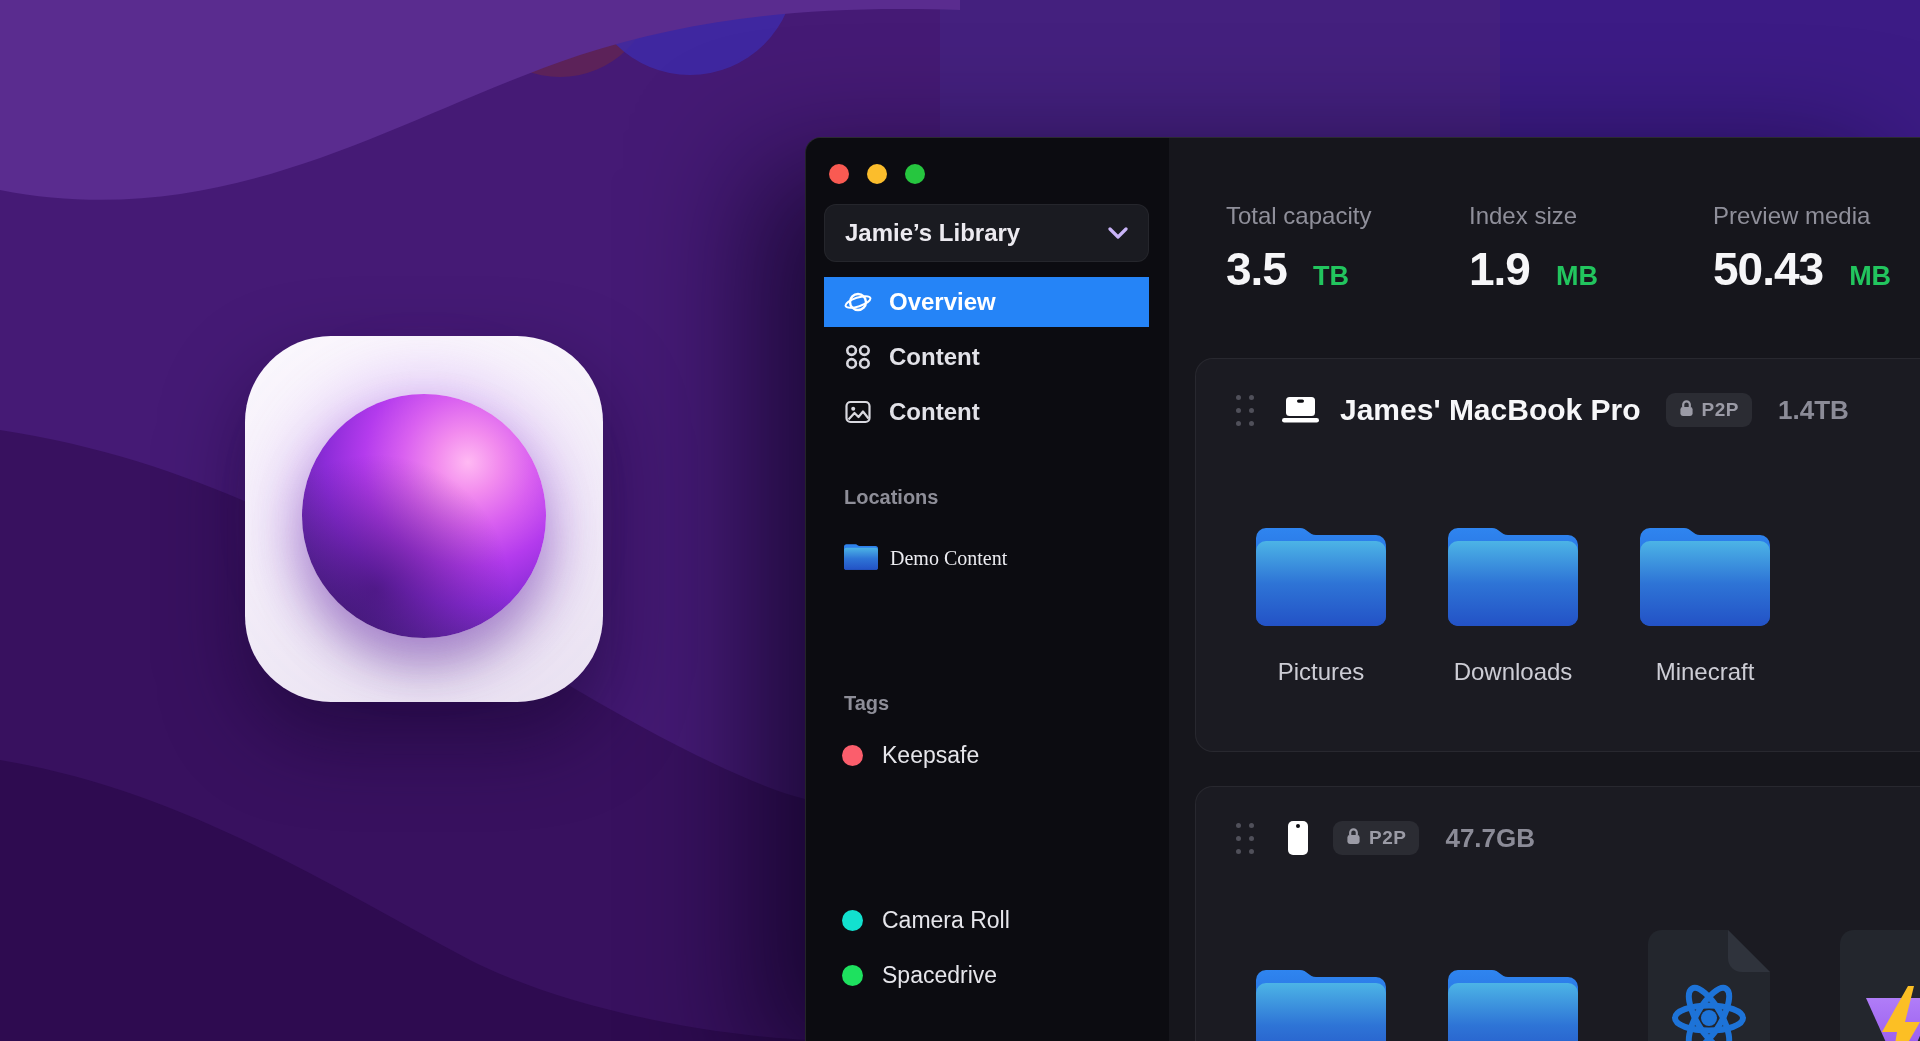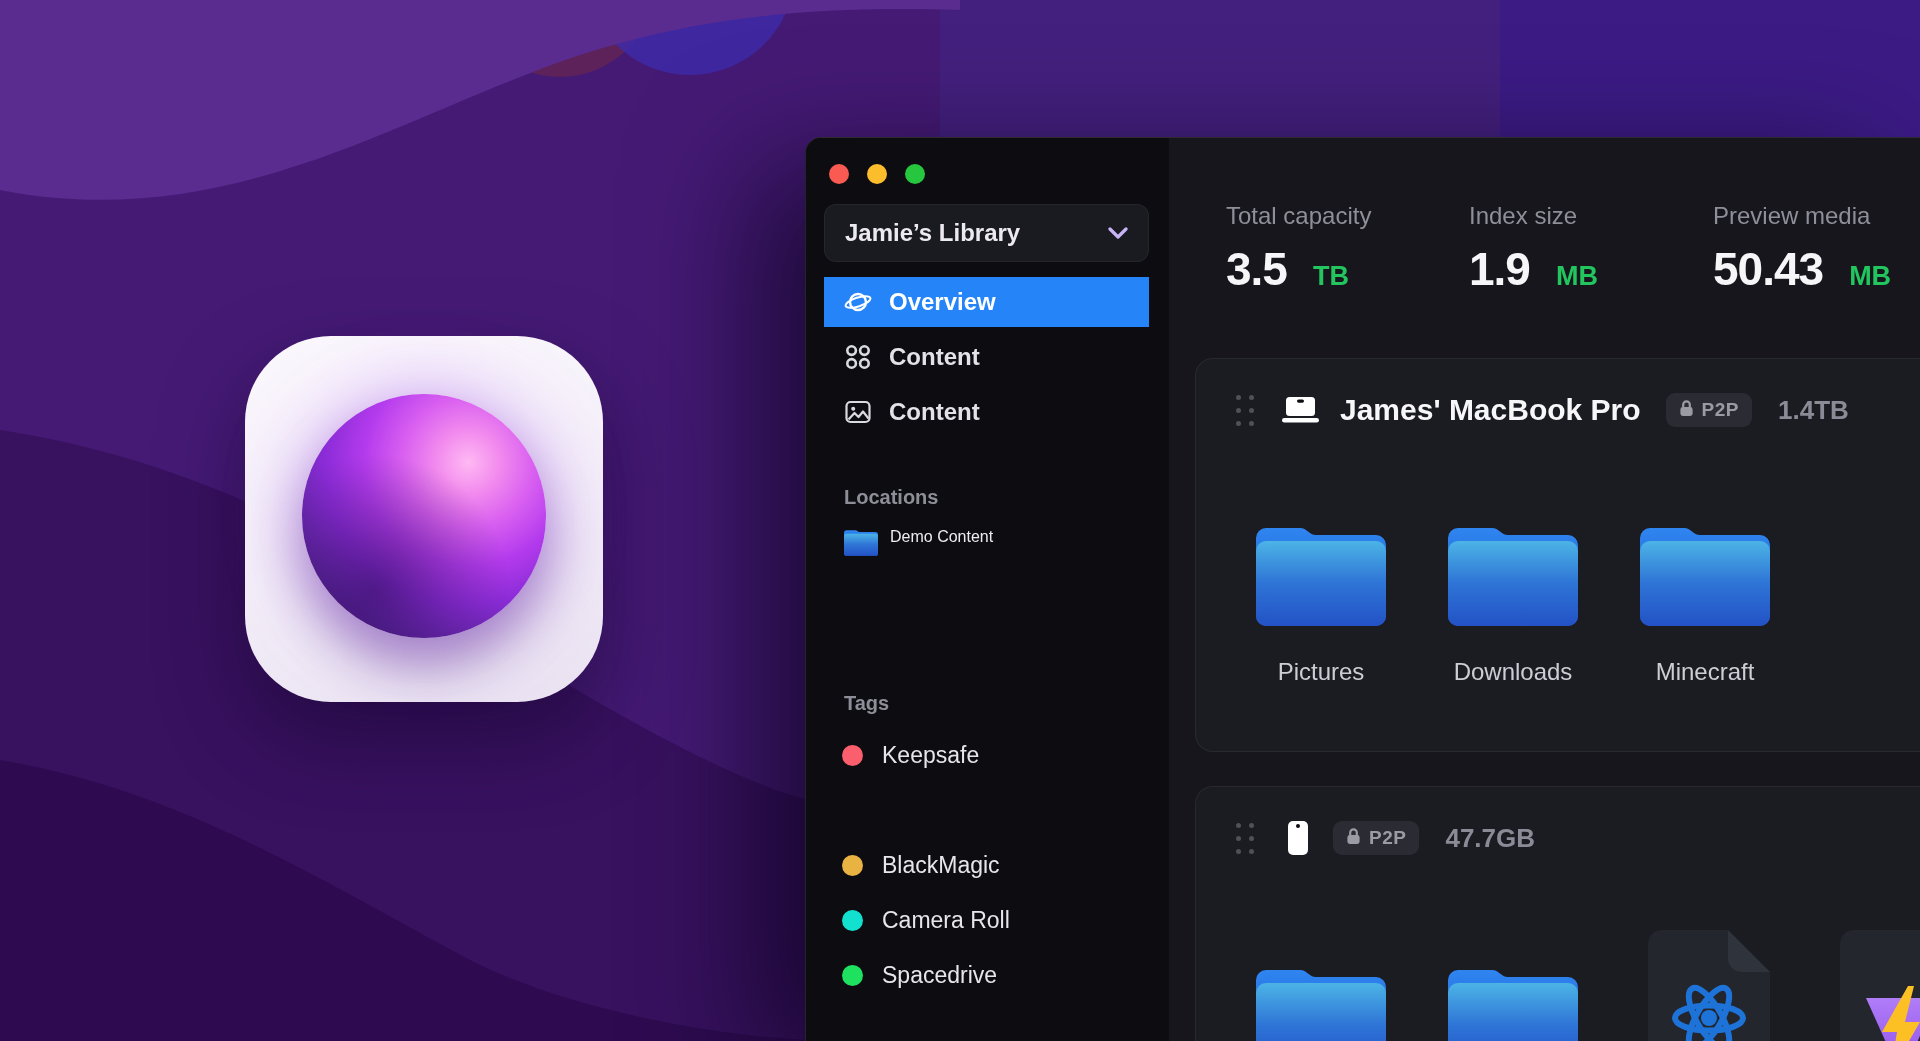--- a/index.html
+++ b/index.html
@@ -40,21 +40,21 @@
   .nav { position:absolute; left:18px; top:139px; width:325px; }
   .nav-item { height:50px; border-radius:0; display:flex; align-items:center; padding-left:20px;
     color:#e2e2e8; font-size:24px; font-weight:bold; margin-bottom:5px; }
   .nav-item .nicon { width:28px; display:flex; justify-content:center; margin-right:17px; }
   .nav-item.active { background:#2584f7; color:#ffffff; }
 
   .section-h { position:absolute; left:38px; color:#8e8e98; font-size:20px; font-weight:bold; }
   .sec-locations { top:348px; } .sec-tags { top:554px; }
 
   .loc-row { position:absolute; left:18px; top:390px; width:325px; height:42px; border-radius:10px;
-    display:flex; align-items:flex-start; padding-left:20px; color:#ececf1; font-size:16px; }
+    display:flex; align-items:flex-end; padding-left:20px; color:#ececf1; font-size:20px;font-family:Liberation Serif, serif; }
   .loc-row .licon { width:34px; margin-right:12px; display:flex; }
 
   .add-loc { position:absolute; left:18px; top:443px; width:325px; height:62px; border-radius:12px;
     border:2px dashed #33343d; color:#55555f; font-size:22px; font-weight:bold;
     display:flex; align-items:center; justify-content:center; background:transparent; }
 
   .tag-row { position:absolute; left:18px; width:325px; height:38px; border-radius:10px;
     display:flex; align-items:center; padding-left:18px; color:#e6e6eb; font-size:23px; }
   .tag-dot { width:21px; height:21px; border-radius:50%; margin-right:19px; flex-shrink:0; }
 
@@ -189,24 +189,20 @@
       <span>Demo Content</span>
     </div>
 
 
     <div class="section-h sec-tags">Tags</div>
 
     <div class="tag-row" style="top:598px">
       <span class="tag-dot" style="background: rgb(251, 94, 108);"></span>
       <span>Keepsafe</span>
     </div>
-    <div class="tag-row" style="top:708px">
-      <span class="tag-dot" style="background: rgb(233, 179, 68);"></span>
-      <span>BlackMagic</span>
-    </div>
     <div class="tag-row" style="top:763px">
       <span class="tag-dot" style="background: rgb(18, 225, 207);"></span>
       <span>Camera Roll</span>
     </div>
     <div class="tag-row" style="top:818px">
       <span class="tag-dot" style="background: rgb(30, 225, 95);"></span>
       <span>Spacedrive</span>
     </div>
   </div>
 

